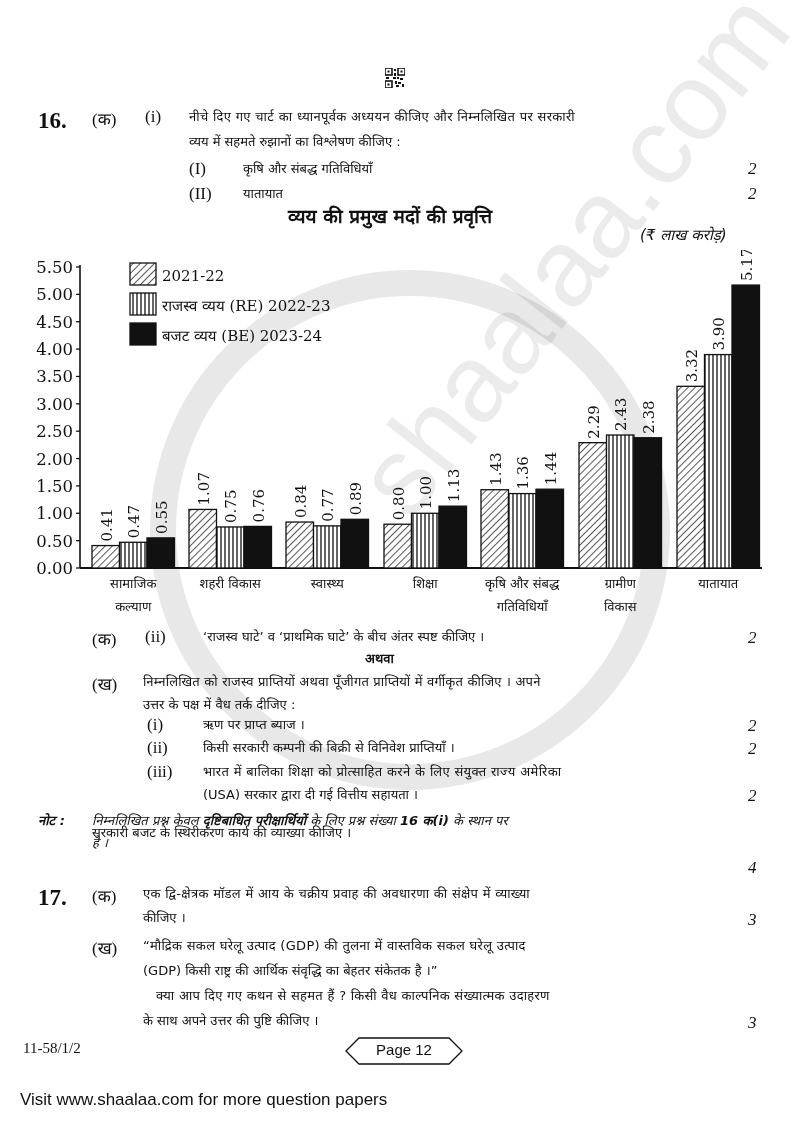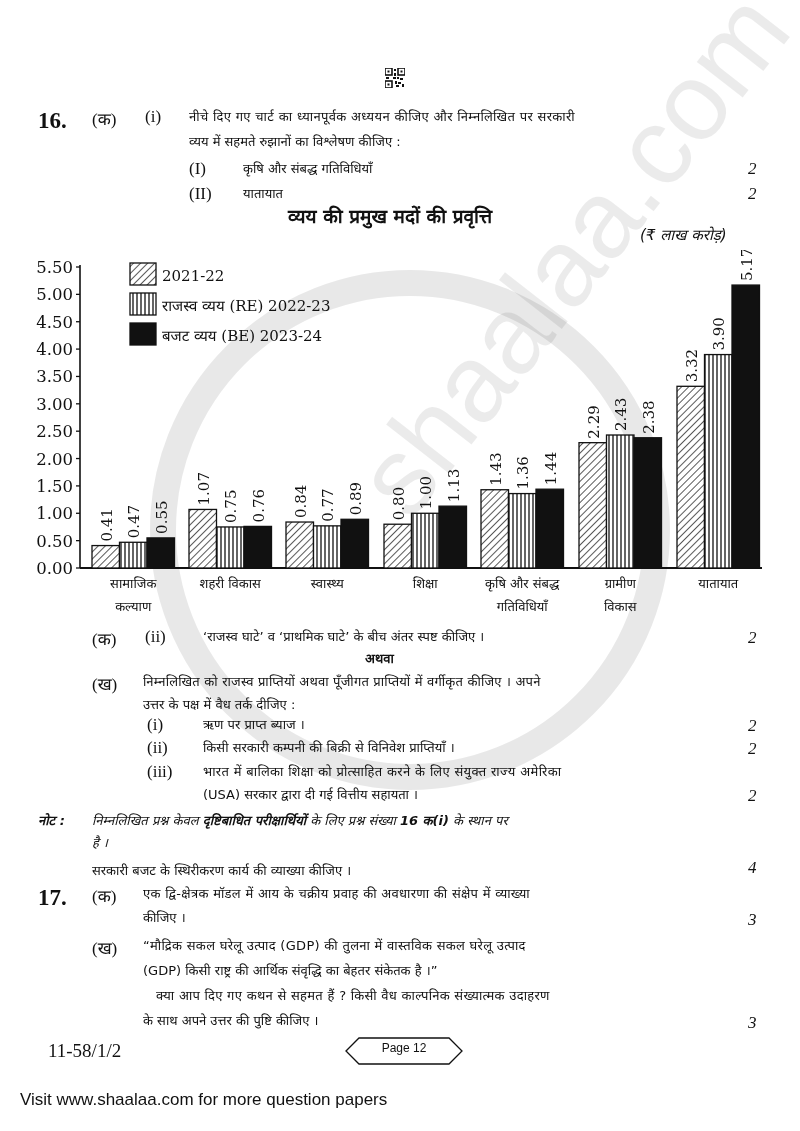--- a/index.html
+++ b/index.html
@@ -177,35 +177,35 @@
 <div class="abs txt" style="left:203px;top:737px">किसी सरकारी कम्पनी की बिक्री से विनिवेश प्राप्तियाँ ।</div>
 <div class="abs mark" style="left:748px;top:739px">2</div>
 <div class="abs num" style="left:147px;top:762px">(iii)</div>
 <div class="abs txt" style="left:203px;top:761px;letter-spacing:0.35px">भारत में बालिका शिक्षा को प्रोत्साहित करने के लिए संयुक्त राज्य अमेरिका</div>
 <div class="abs txt" style="left:203px;top:784px">(USA) सरकार द्वारा दी गई वित्तीय सहायता ।</div>
 <div class="abs mark" style="left:748px;top:786px">2</div>
 
 <div class="abs txt bold ital" style="left:38px;top:810px">नोट :</div>
 <div class="abs txt ital" style="left:92px;top:810px"><span>निम्नलिखित प्रश्न केवल </span><b>दृष्टिबाधित परीक्षार्थियों</b><span> के लिए प्रश्न संख्या </span><b>16 क(i)</b><span> के स्थान पर</span></div>
 <div class="abs txt ital" style="left:92px;top:832px">है ।</div>
-<div class="abs txt" style="left:92px;top:860px">सरकारी बजट के स्थिरीकरण कार्य की व्याख्या कीजिए ।</div>
+<div class="abs txt" style="left:92px;top:822px">सरकारी बजट के स्थिरीकरण कार्य की व्याख्या कीजिए ।</div>
 <div class="abs mark" style="left:748px;top:858px">4</div>
 
 <div class="abs qno" style="left:38px;top:885px">17.</div>
 <div class="abs num" style="left:92px;top:884px">(क)</div>
 <div class="abs txt" style="left:143px;top:883px;letter-spacing:0.3px">एक द्वि-क्षेत्रक मॉडल में आय के चक्रीय प्रवाह की अवधारणा की संक्षेप में व्याख्या</div>
 <div class="abs txt" style="left:143px;top:907px">कीजिए ।</div>
 <div class="abs mark" style="left:748px;top:910px">3</div>
 <div class="abs num" style="left:92px;top:936px">(ख)</div>
 <div class="abs txt" style="left:143px;top:935px;letter-spacing:0.3px">“मौद्रिक सकल घरेलू उत्पाद (GDP) की तुलना में वास्तविक सकल घरेलू उत्पाद</div>
 <div class="abs txt" style="left:143px;top:960px">(GDP) किसी राष्ट्र की आर्थिक संवृद्धि का बेहतर संकेतक है ।”</div>
 <div class="abs txt" style="left:156px;top:985px;letter-spacing:0.3px">क्या आप दिए गए कथन से सहमत हैं ? किसी वैध काल्पनिक संख्यात्मक उदाहरण</div>
 <div class="abs txt" style="left:143px;top:1010px">के साथ अपने उत्तर की पुष्टि कीजिए ।</div>
 <div class="abs mark" style="left:748px;top:1013px">3</div>
 
-<div class="abs num" style="left:48px;top:1040px;font-size:19px">11-58/1/2</div>
+<div class="abs num" style="left:23px;top:1040px;font-size:15px">11-58/1/2</div>
 <div class="abs" style="left:345px;top:1037px;width:118px;height:28px">
   <svg width="118" height="28" viewBox="0 0 118 28" style="position:absolute;left:0;top:0">
     <polygon points="1,14 14,1 104,1 117,14 104,27 14,27" fill="#fff" stroke="#111" stroke-width="1.3"></polygon>
   </svg>
-  <div style="position:absolute;left:0;top:4px;width:118px;text-align:center;font-family:'Liberation Sans',sans-serif;font-size:12px">Page 12</div>
+  <div style="position:absolute;left:0;top:4px;width:118px;text-align:center;font-family:'Liberation Sans',sans-serif;font-size:15px">Page 12</div>
 </div>
 <div class="footer-link">Visit www.shaalaa.com for more question papers</div>
 
 </body></html>

